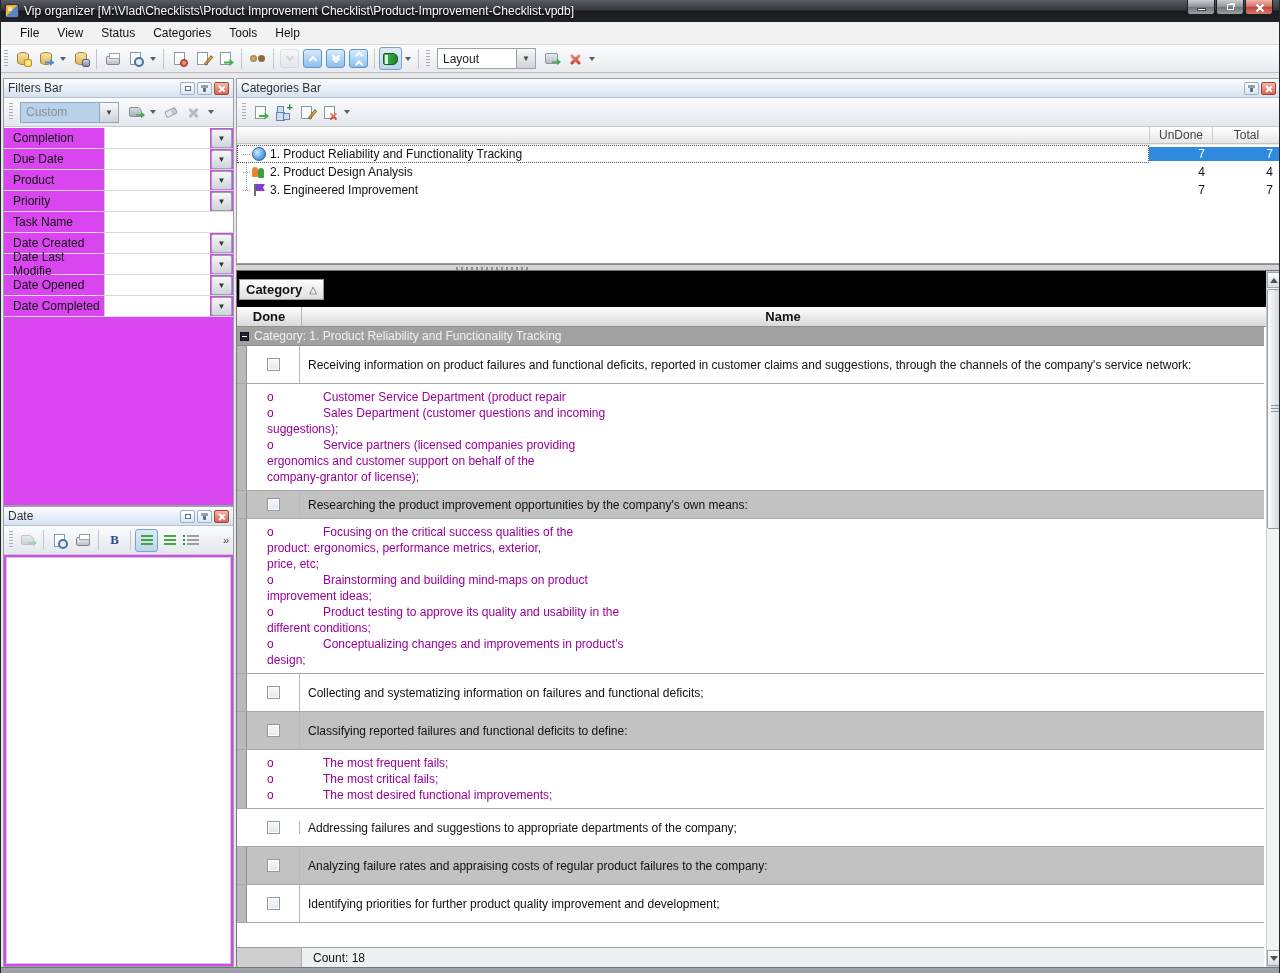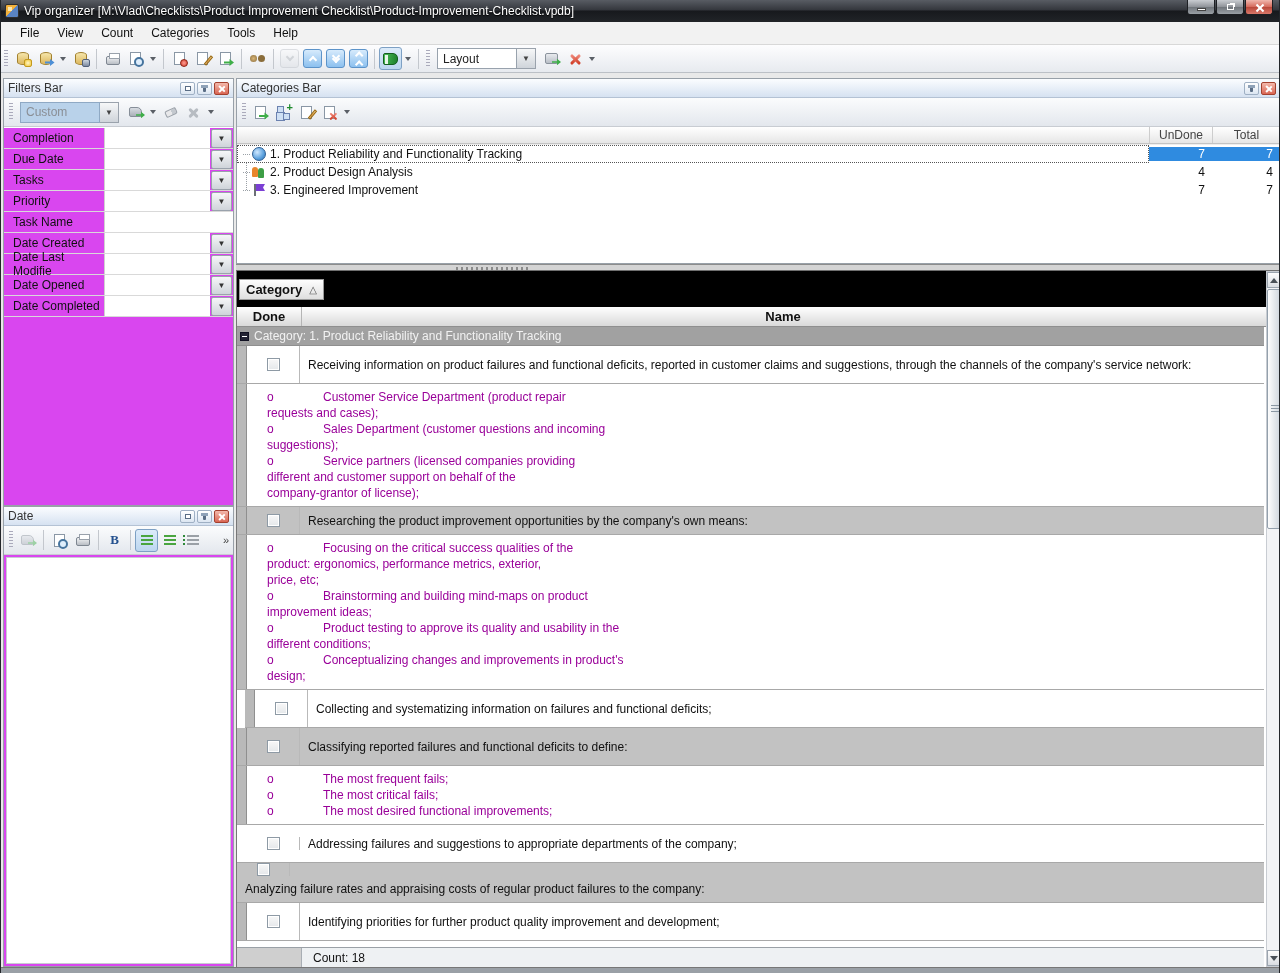--- a/index.html
+++ b/index.html
@@ -229,21 +229,21 @@
         </div>
       <div class="wbtn close">
           <div class="glyph-x"></div>
         </div>
     </div>
   </div>
 
   <div class="menubar" id="menubar">
       <span class="mitem">File</span>
       <span class="mitem">View</span>
-      <span class="mitem">Count</span>
+      <span class="mitem">Status</span>
       <span class="mitem">Categories</span>
       <span class="mitem">Tools</span>
       <span class="mitem">Help</span>
     </div>
 
   <div class="maintoolbar">
     <div class="grip"></div>
     <div class="tbtn">
         <div class="i-db">
           <div class="badge b-new"></div>
@@ -368,21 +368,21 @@
           <div class="flabel">Completion</div>
           <div class="fvalue"></div>
           <div class="fdrop">▼</div>
         </div>
         <div class="frow">
           <div class="flabel">Due Date</div>
           <div class="fvalue"></div>
           <div class="fdrop">▼</div>
         </div>
         <div class="frow">
-          <div class="flabel">Tasks</div>
+          <div class="flabel">Product</div>
           <div class="fvalue"></div>
           <div class="fdrop">▼</div>
         </div>
         <div class="frow">
           <div class="flabel">Priority</div>
           <div class="fvalue"></div>
           <div class="fdrop">▼</div>
         </div>
         <div class="frow">
           <div class="flabel">Task Name</div>
@@ -552,25 +552,24 @@
           <div class="indent"></div>
           <div class="chkcell">
             <div class="cb"></div>
           </div>
           <div class="namecell">Receiving information on product failures and functional deficits, reported in customer claims and suggestions, through the channels of the company's service network:</div>
         </div>
         <div class="trow">
           <div class="indent"></div>
           <div class="detailcell">
             <div class="dline"><span class="do">o</span>Customer Service Department (product repair</div>
-            <div class="dline">requests and cases);</div>
             <div class="dline"><span class="do">o</span>Sales Department (customer questions and incoming</div>
             <div class="dline">suggestions);</div>
             <div class="dline"><span class="do">o</span>Service partners (licensed companies providing</div>
-            <div class="dline">different and customer support on behalf of the</div>
+            <div class="dline">ergonomics and customer support on behalf of the</div>
             <div class="dline">company-grantor of license);</div>
           </div>
         </div>
         <div class="trow gray" style="min-height: 28px;">
           <div class="indent"></div>
           <div class="chkcell">
             <div class="cb"></div>
           </div>
           <div class="namecell">Researching the product improvement opportunities by the company's own means:</div>
         </div>
@@ -581,21 +580,21 @@
             <div class="dline">product: ergonomics, performance metrics, exterior,</div>
             <div class="dline">price, etc;</div>
             <div class="dline"><span class="do">o</span>Brainstorming and building mind-maps on product</div>
             <div class="dline">improvement ideas;</div>
             <div class="dline"><span class="do">o</span>Product testing to approve its quality and usability in the</div>
             <div class="dline">different conditions;</div>
             <div class="dline"><span class="do">o</span>Conceptualizing changes and improvements in product's</div>
             <div class="dline">design;</div>
           </div>
         </div>
-        <div class="trow" style="min-height: 38px; margin-left: 8px;">
+        <div class="trow" style="min-height: 38px;">
           <div class="indent"></div>
           <div class="chkcell">
             <div class="cb"></div>
           </div>
           <div class="namecell">Collecting and systematizing information on failures and functional deficits;</div>
         </div>
         <div class="trow gray" style="min-height: 38px;">
           <div class="indent"></div>
           <div class="chkcell">
             <div class="cb"></div>
@@ -610,21 +609,21 @@
             <div class="dline"><span class="do">o</span>The most desired functional improvements;</div>
           </div>
         </div>
         <div class="trow" style="min-height: 38px; align-items: center;">
           <div class="indent"></div>
           <div class="chkcell">
             <div class="cb"></div>
           </div>
           <div class="namecell">Addressing failures and suggestions to appropriate departments of the company;</div>
         </div>
-        <div class="trow gray" style="min-height: 38px; flex-direction: column;">
+        <div class="trow gray" style="min-height: 38px;">
           <div class="indent"></div>
           <div class="chkcell">
             <div class="cb"></div>
           </div>
           <div class="namecell">Analyzing failure rates and appraising costs of regular product failures to the company:</div>
         </div>
         <div class="trow" style="min-height: 38px;">
           <div class="indent"></div>
           <div class="chkcell">
             <div class="cb"></div>

